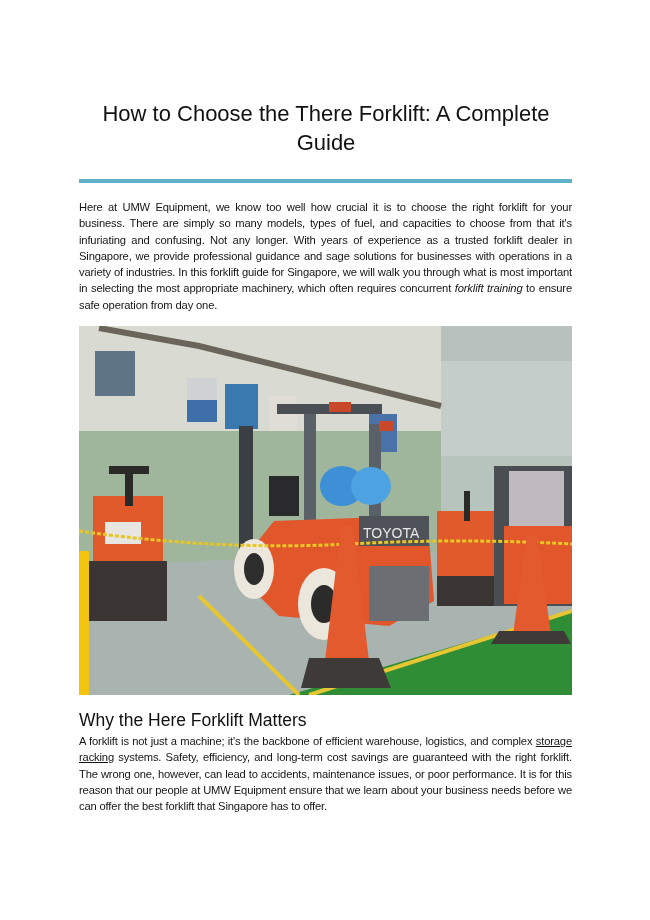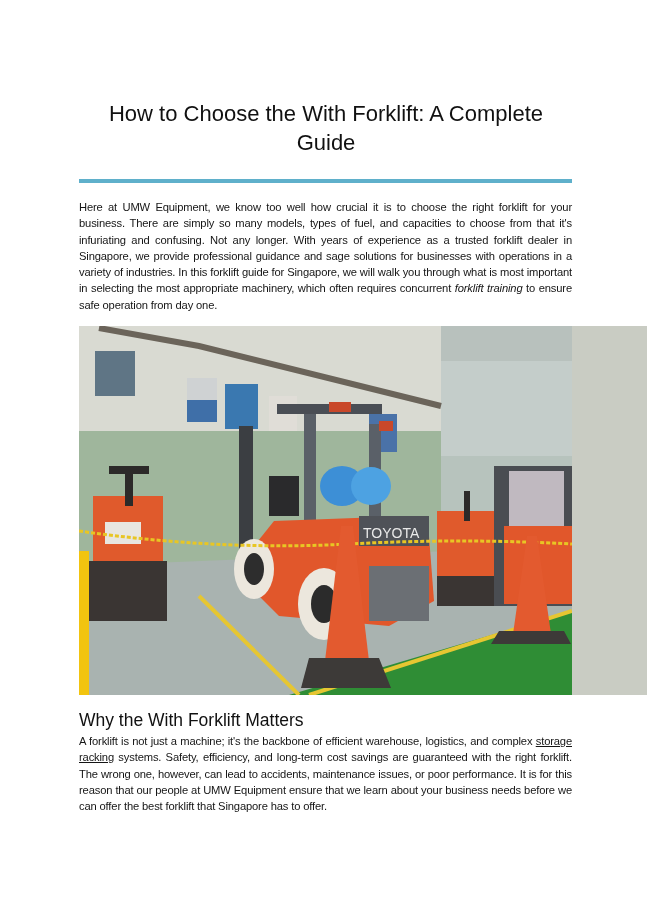--- a/index.html
+++ b/index.html
@@ -7,33 +7,33 @@
            font-family: "Liberation Sans", sans-serif; color: #111; }
     .page { position: absolute; left: 0; top: 0; width: 650px; height: 920px; background: #fff; }
     .title { position: absolute; left: 79px; width: 494px; top: 99px; text-align: center;
              font-size: 22px; line-height: 29px; font-weight: normal; color: #111; margin: 0; }
     .divider { position: absolute; left: 79px; width: 493px; top: 179px; height: 4px;
                background: #5fb0cb; }
     .para { position: absolute; left: 79px; width: 493px; font-size: 11.2px; line-height: 16.3px;
             text-align: justify; color: #151515; margin: 0; letter-spacing: -0.15px; }
     .p1 { top: 199px; }
     .p2 { top: 733px; }
-    .hero { position: absolute; left: 79px; top: 326px; width: 568px; height: 369px; overflow: hidden;
+    .hero { position: absolute; left: 79px; top: 326px; width: 493px; height: 369px; overflow: hidden;
             background: #c9ccc3; }
     .h2 { position: absolute; left: 79px; top: 709px; font-size: 17.5px; line-height: 22px;
           font-weight: normal; margin: 0; color: #111; }
     em { }
     .ulink { text-decoration: underline; color: #151515; }
   </style>
 </head>
 <body>
 
 <div class="page">
 
-  <h1 class="title">How to Choose the With Forklift: A Complete Guide</h1>
+  <h1 class="title">How to Choose the There Forklift: A Complete Guide</h1>
 
   <div class="divider"></div>
 
   <p class="para p1"><span>Here at UMW Equipment, we know too well how crucial it is to choose the right forklift for your business. There are simply so many models, types of fuel, and capacities to choose from that it's infuriating and confusing. Not any longer. With years of experience as a trusted forklift dealer in Singapore, we provide professional guidance and sage solutions for businesses with operations in a variety of industries. In this forklift guide for Singapore, we will walk you through what is most important in selecting the most appropriate machinery, which often requires concurrent </span><em>forklift training</em><span> to ensure safe operation from day one.</span></p>
 
   <div class="hero" title="Orange Toyota forklift with blue gas cylinders parked in a warehouse bay behind a yellow chain barrier and orange cones, with pallet trucks on either side">
     <svg width="493" height="369" viewBox="0 0 493 369" xmlns="http://www.w3.org/2000/svg">
 
       <rect x="0" y="0" width="493" height="369" fill="#d2d3cb"></rect>
       <rect x="0" y="0" width="362" height="105" fill="#d9dad2"></rect>
@@ -99,17 +99,17 @@
 
       <path d="M0 205 Q140 225 270 218 Q380 212 493 218" stroke="#e8c624" stroke-width="3" fill="none" stroke-dasharray="4 2"></path>
 
       <polygon points="262,200 274,200 290,335 246,335" fill="#e35a2f"></polygon>
       <polygon points="230,332 300,332 312,362 222,362" fill="#3d3a38"></polygon>
       <polygon points="448,210 458,210 472,308 434,308" fill="#e35a2f"></polygon>
       <polygon points="420,305 485,305 492,318 412,318" fill="#3d3a38"></polygon>
     </svg>
   </div>
 
-  <h2 class="h2">Why the With Forklift Matters</h2>
+  <h2 class="h2">Why the Here Forklift Matters</h2>
 
   <p class="para p2"><span>A forklift is not just a machine; it's the backbone of efficient warehouse, logistics, and complex </span><span class="ulink">storage racking</span><span> systems. Safety, efficiency, and long-term cost savings are guaranteed with the right forklift. The wrong one, however, can lead to accidents, maintenance issues, or poor performance. It is for this reason that our people at UMW Equipment ensure that we learn about your business needs before we can offer the best forklift that Singapore has to offer.</span></p>
 
 </div>
 
 </body></html>

